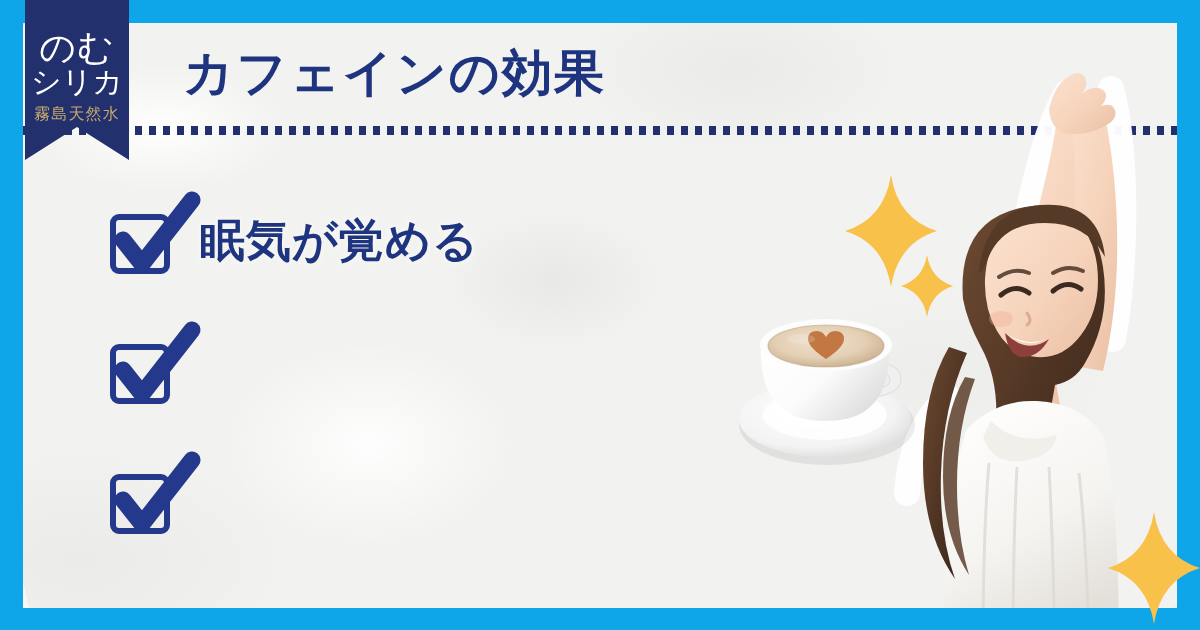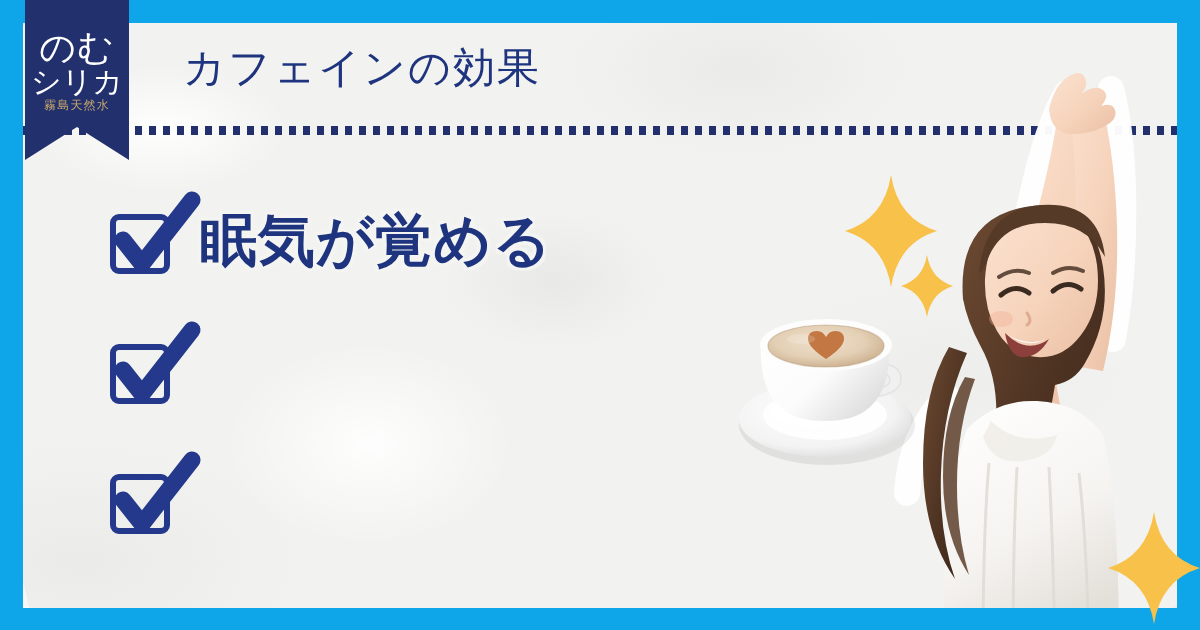--- a/index.html
+++ b/index.html
@@ -61,47 +61,47 @@
     margin-top:54px;letter-spacing:1px;
     font-family:"DejaVu Serif","Liberation Serif",serif;
   }
   #logo-silica{
     color:#ffffff;font-size:30px;line-height:1.0;font-weight:400;
     letter-spacing:0px;margin-top:2px;
     font-family:"DejaVu Serif","Liberation Serif",serif;
     text-align:right;
   }
   #logo-sub{
-    color:#c8a96b;font-size:12px;letter-spacing:1.2px;
+    color:#c8a96b;font-size:16px;letter-spacing:1.2px;margin-top:7px;
     font-family:"DejaVu Serif","Liberation Serif",serif;
     text-align:center;
   }
 
   
   #title{
     position:absolute;left:183px;top:40px;
-    font-size:42px;font-weight:normal;color:#1e347f;
+    font-size:50px;font-weight:bold;color:#1e347f;
     letter-spacing:2px;white-space:nowrap;
     z-index:5;
   }
 
   
   #checklist{position:absolute;left:108px;top:196px;z-index:5;}
   .check-row{display:flex;align-items:center;height:90px;margin-bottom:40px;}
   .check-row:last-child{margin-bottom:0;}
   .checkbox{
     position:relative;width:70px;height:70px;flex:0 0 70px;margin-right:22px;
   }
   .checkbox .box{
     position:absolute;left:2px;top:8px;width:60px;height:60px;
     border:6px solid #24398c;border-radius:9px;box-sizing:border-box;
   }
   .checkbox svg{position:absolute;left:-2px;top:-10px;overflow:visible;}
   .check-label{
-    font-size:57px;font-weight:bold;color:#1e347f;letter-spacing:1px;
+    font-size:45px;font-weight:bold;color:#1e347f;letter-spacing:1px;
     white-space:nowrap;
     text-shadow:
       2px 0 0 #f4f4f2,-2px 0 0 #f4f4f2,0 2px 0 #f4f4f2,0 -2px 0 #f4f4f2,
       2px 2px 0 #f4f4f2,-2px 2px 0 #f4f4f2,2px -2px 0 #f4f4f2,-2px -2px 0 #f4f4f2,
       3px 3px 0 #f4f4f2,-3px -3px 0 #f4f4f2,3px -3px 0 #f4f4f2,-3px 3px 0 #f4f4f2;
   }
 
   
   #coffee{position:absolute;left:700px;top:278px;width:220px;height:180px;z-index:4;}
 

